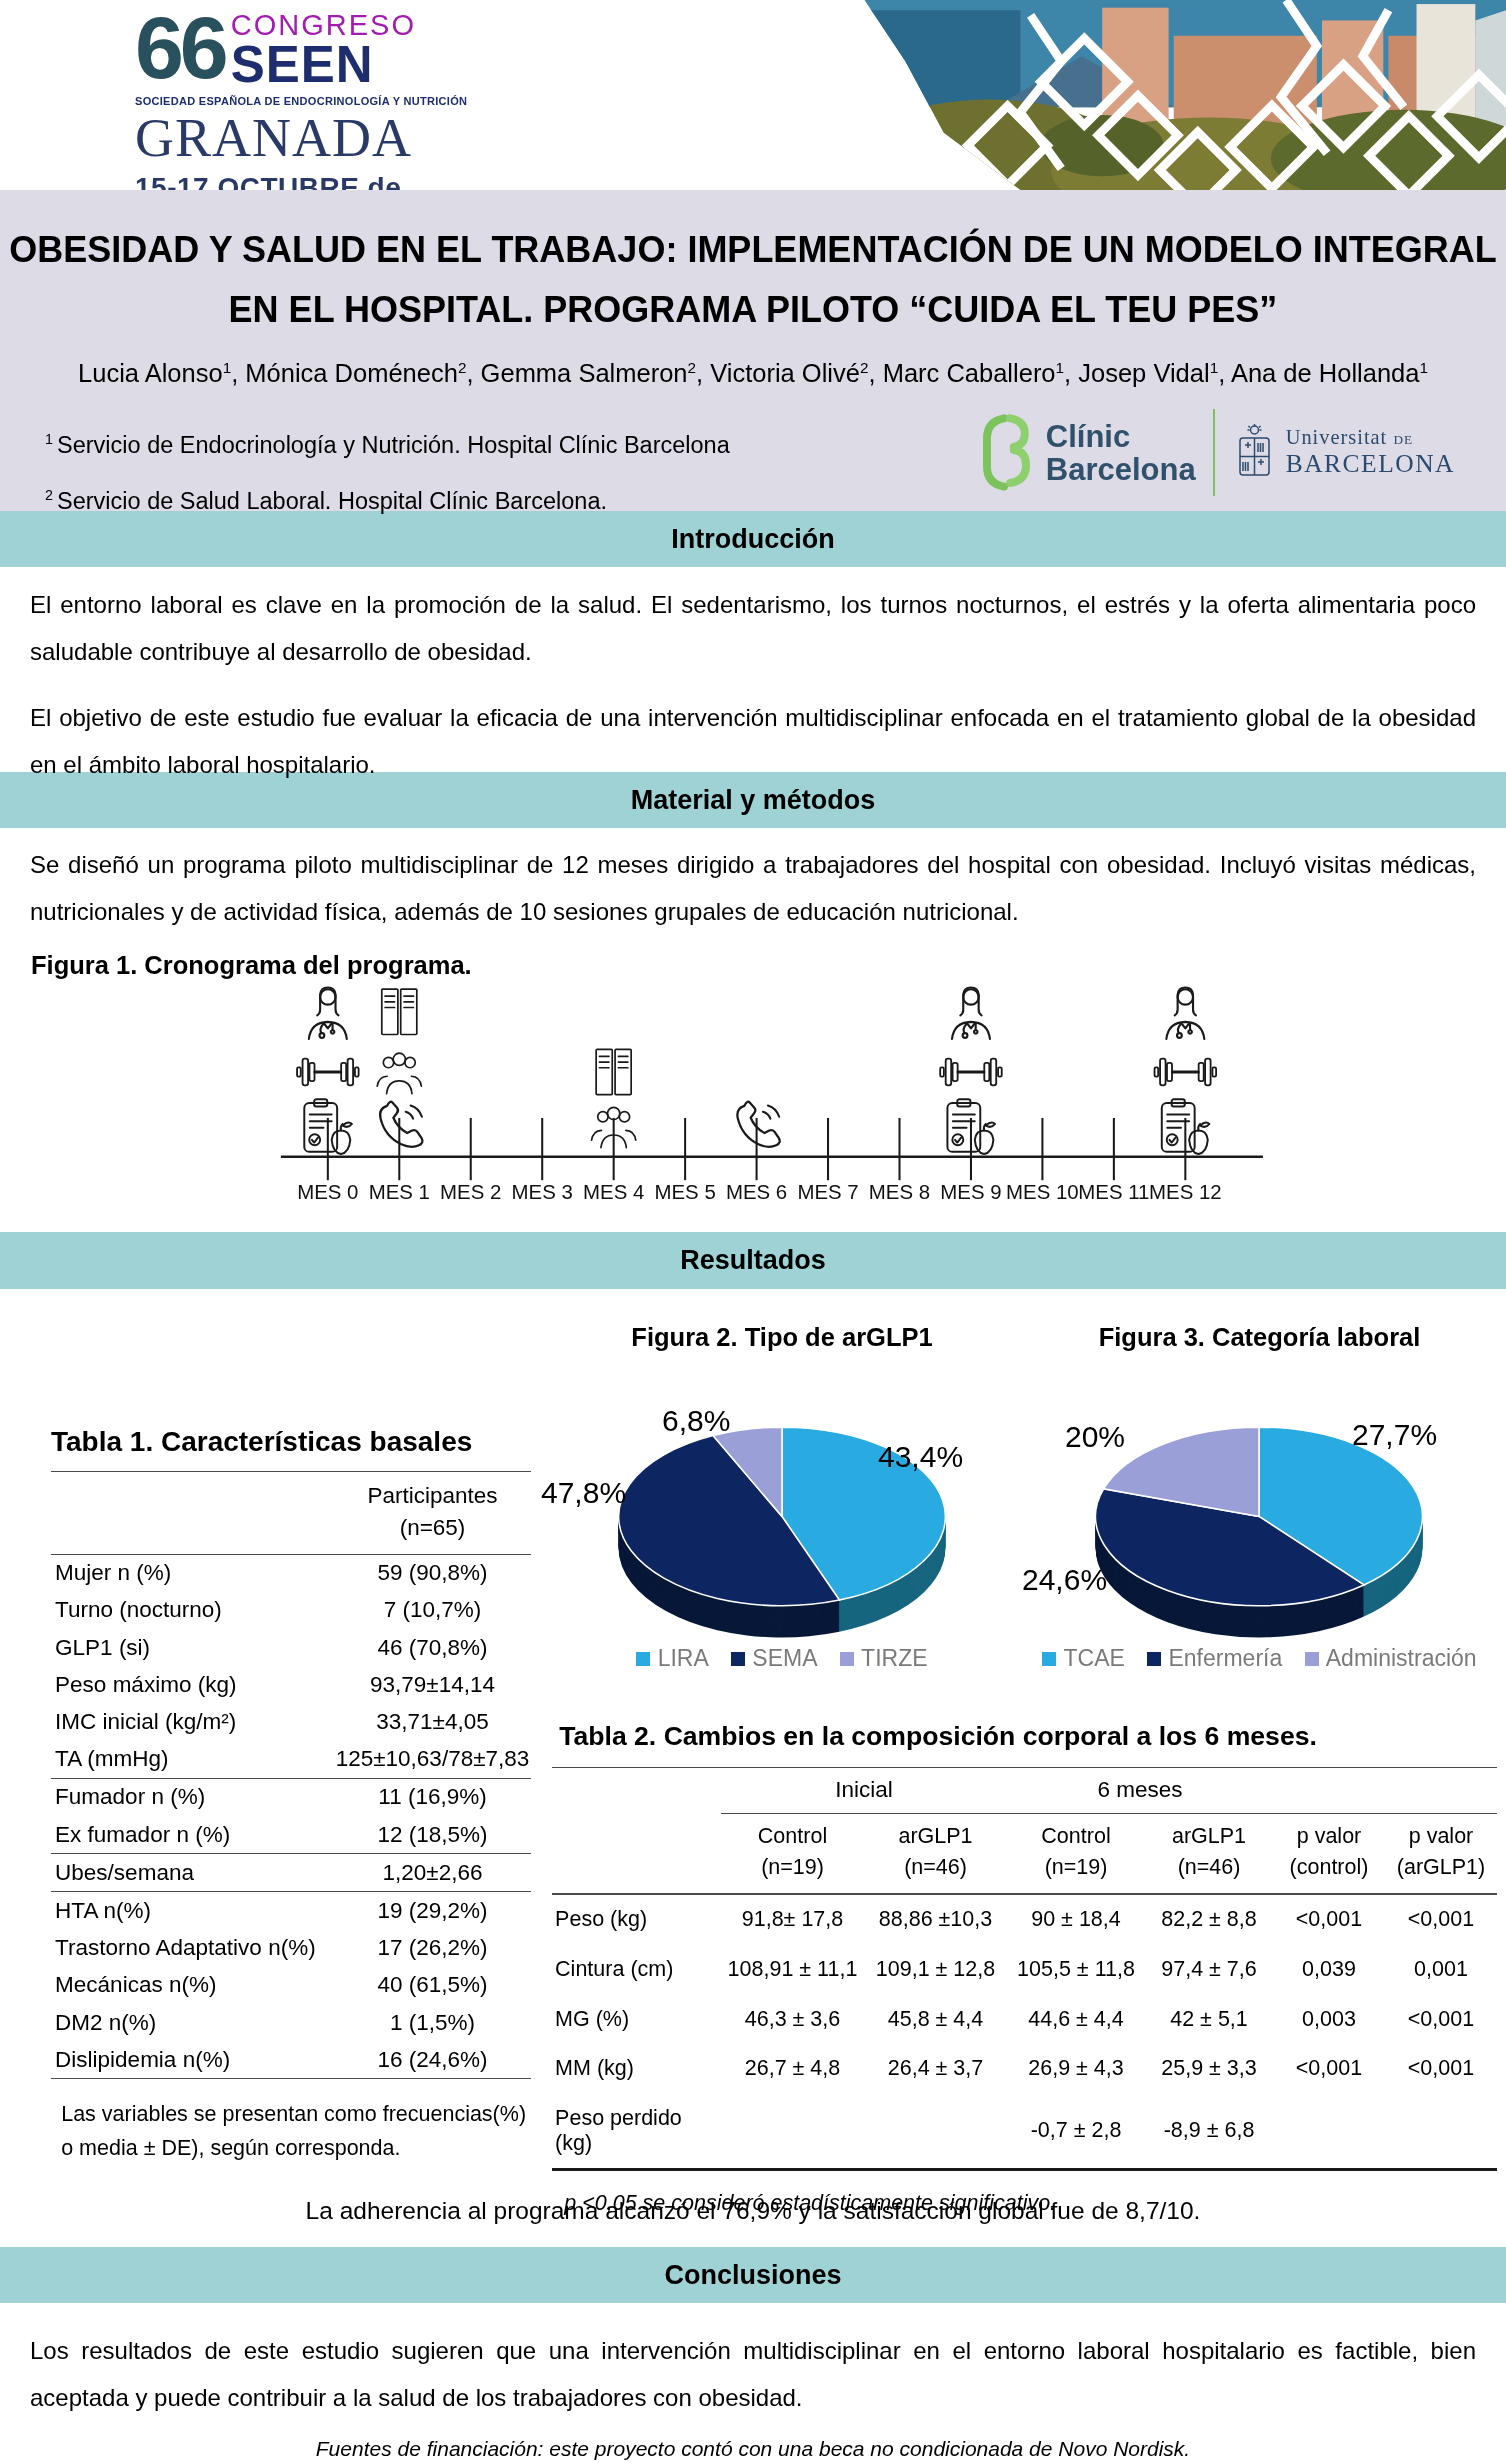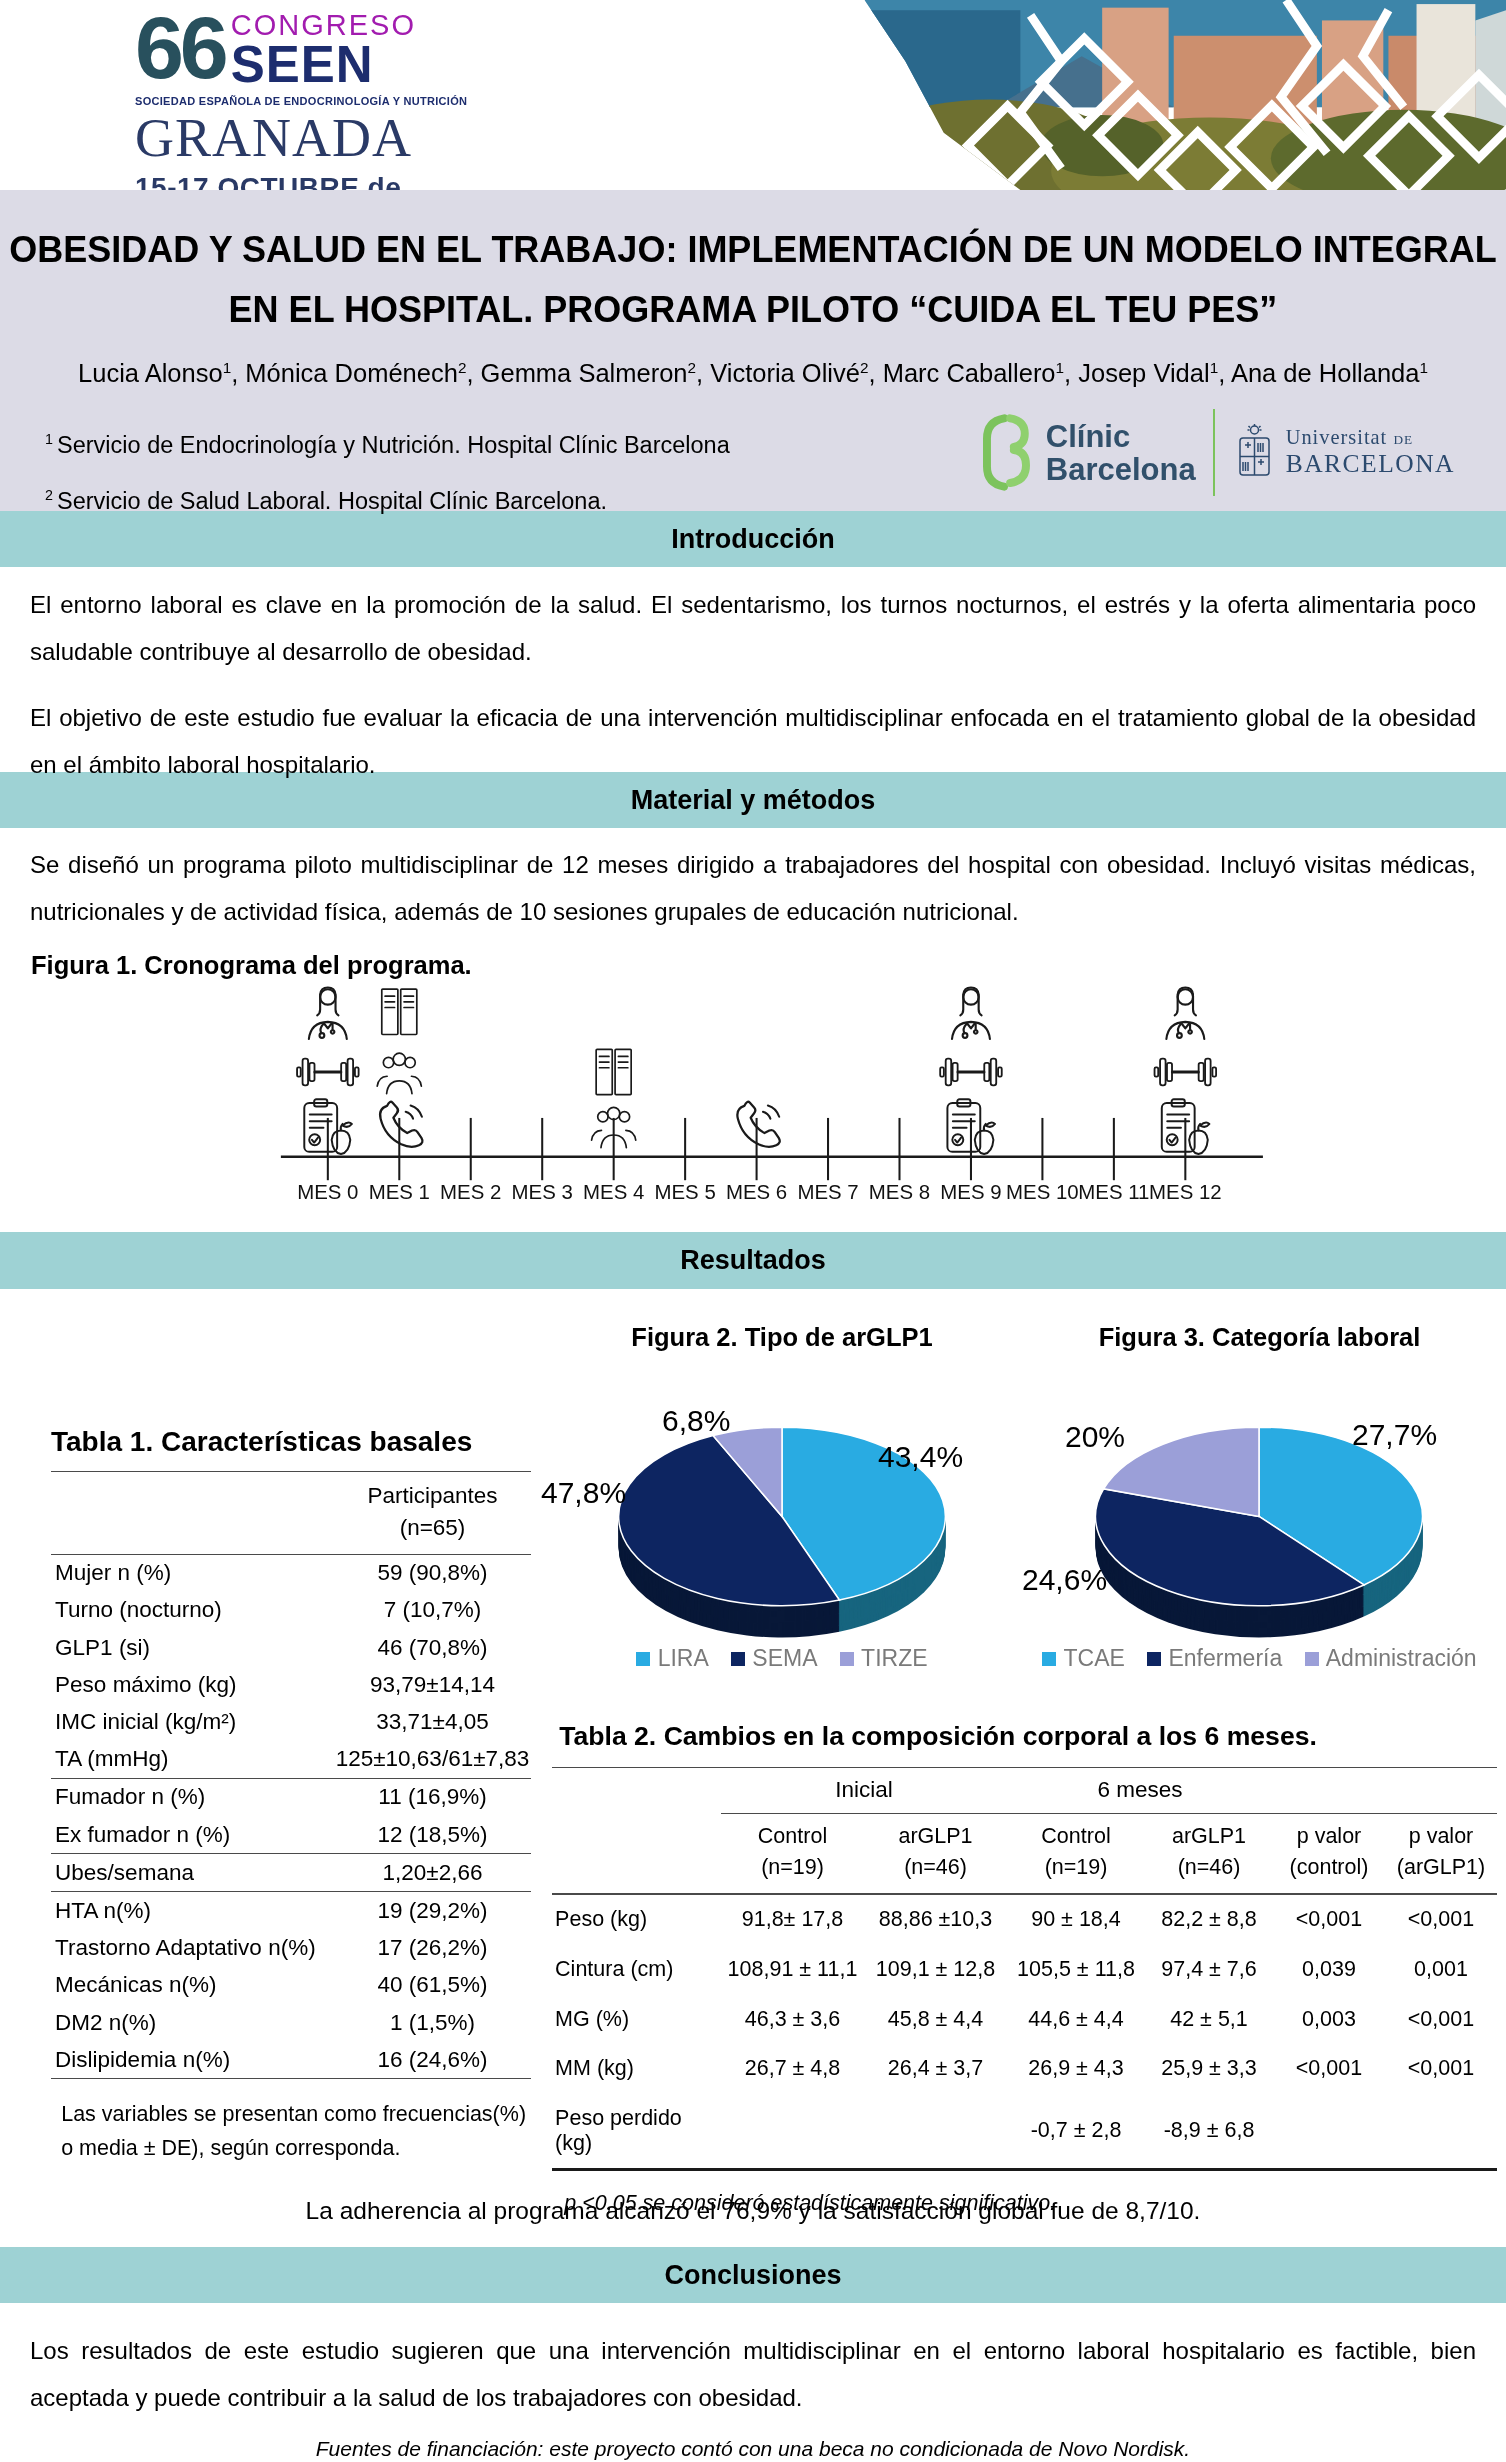--- a/index.html
+++ b/index.html
@@ -371,21 +371,21 @@
         <tr>
               <td class="lbl">Peso máximo (kg)</td>
               <td class="val">93,79±14,14</td>
             </tr>
         <tr>
               <td class="lbl">IMC inicial (kg/m²)</td>
               <td class="val">33,71±4,05</td>
             </tr>
         <tr class="sep">
               <td class="lbl">TA  (mmHg)</td>
-              <td class="val">125±10,63/61±7,83</td>
+              <td class="val">125±10,63/78±7,83</td>
             </tr>
         <tr>
               <td class="lbl">Fumador n (%)</td>
               <td class="val">11 (16,9%)</td>
             </tr>
         <tr class="sep">
               <td class="lbl">Ex fumador n (%)</td>
               <td class="val">12 (18,5%)</td>
             </tr>
         <tr class="sep">

